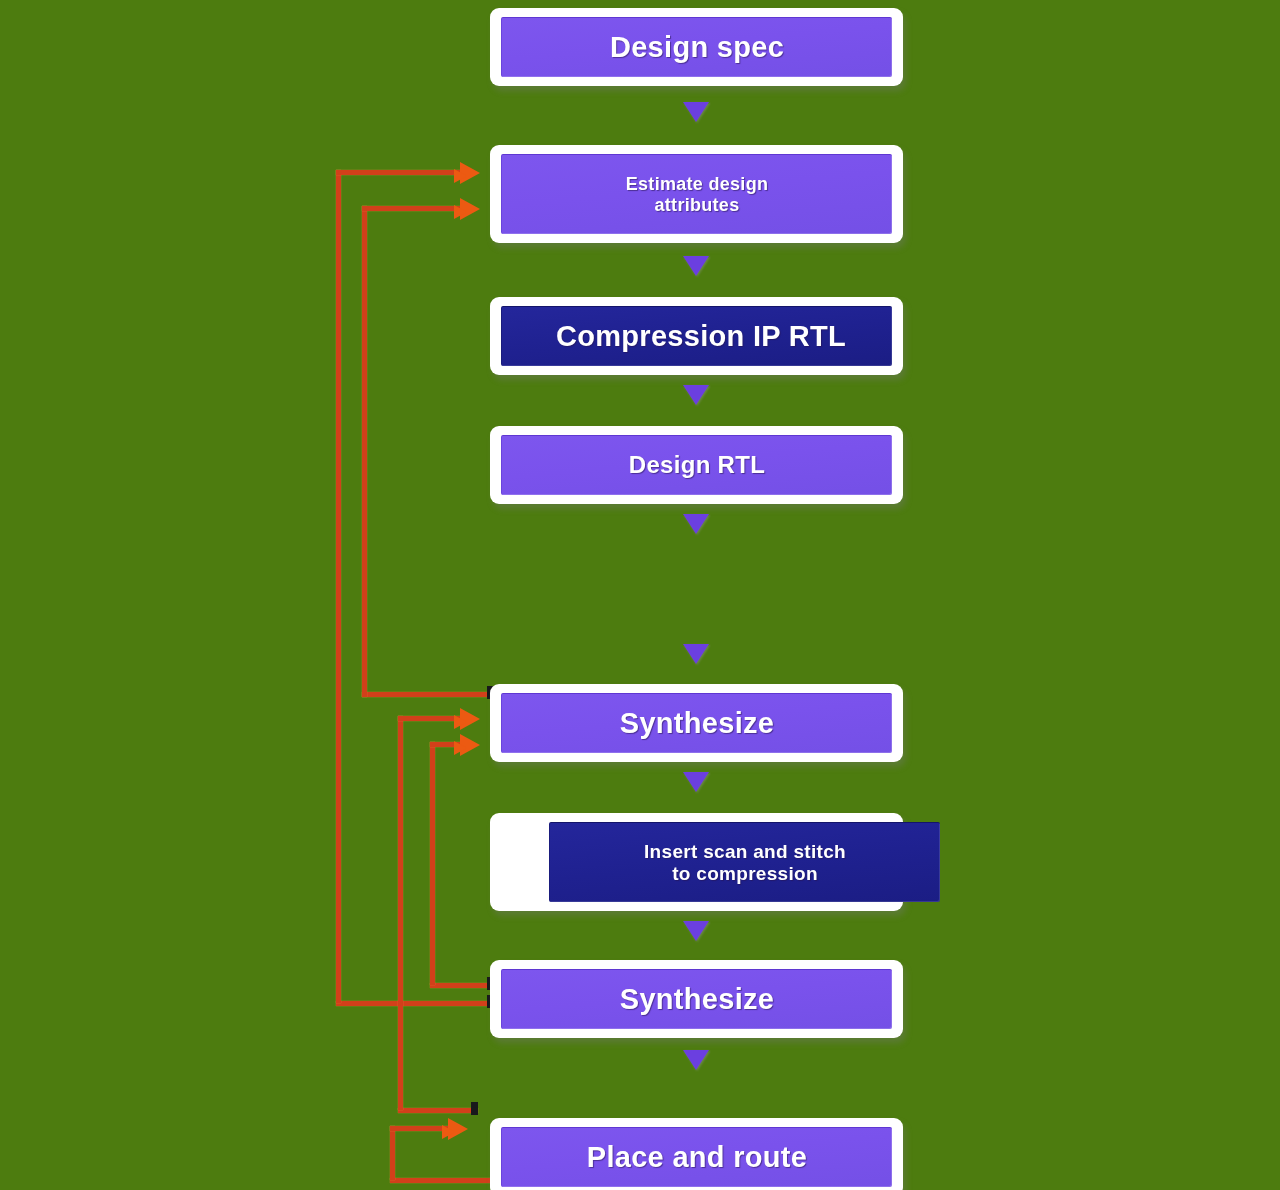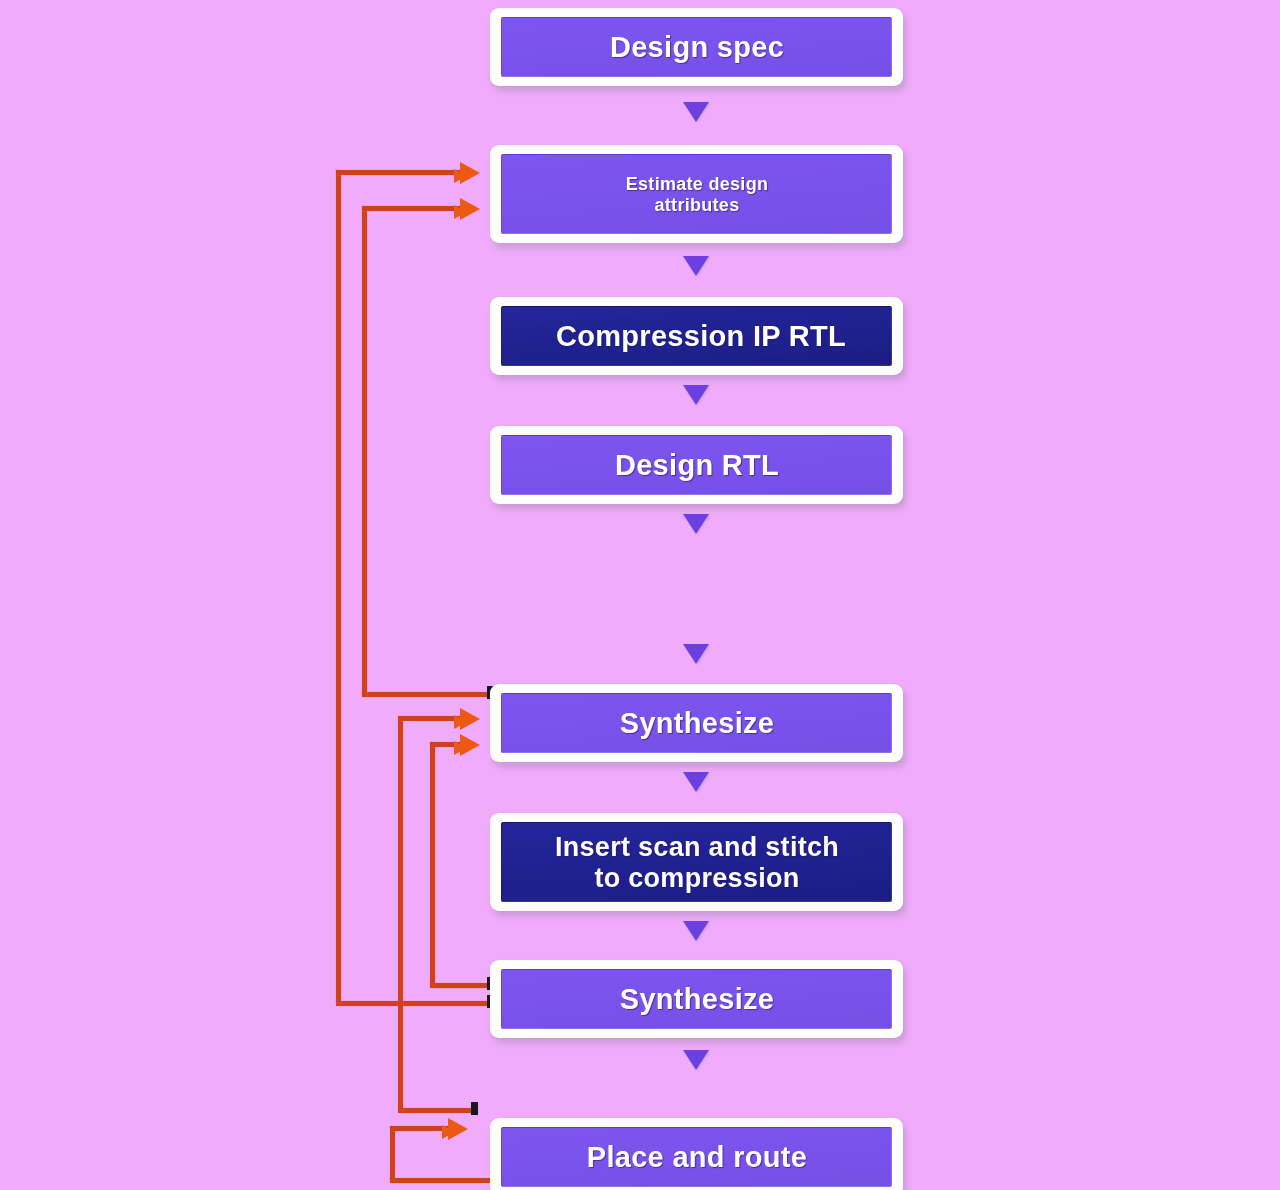--- a/index.html
+++ b/index.html
@@ -7,21 +7,21 @@
     padding: 0;
     background: #ffffff;
   }
   body {
     font-family: "Liberation Sans", sans-serif;
   }
   #canvas {
     position: relative;
     width: 1280px;
     height: 1190px;
-    background: #f0abfc;
+    background: #4d7c0f;
     overflow: hidden;
   }
 
   
   .node {
     position: absolute;
     box-sizing: border-box;
     background: #ffffff;
     border-radius: 9px;
     padding: 9px 11px;
@@ -144,30 +144,30 @@
   <div class="node light" style="left:490px; top:145px; width:413px; height:98px;">
     <div class="node-inner" style="font-size:18px; white-space:pre-line;">Estimate design
 attributes</div>
   </div>
 
   <div class="node dark" style="left:490px; top:297px; width:413px; height:78px;">
     <div class="node-inner" style="font-size:29px;padding-left:8px;">Compression IP RTL</div>
   </div>
 
   <div class="node light" style="left:490px; top:426px; width:413px; height:78px;">
-    <div class="node-inner" style="font-size:29px;">Design RTL</div>
+    <div class="node-inner" style="font-size:24px;">Design RTL</div>
   </div>
 
 
   <div class="node light" style="left:490px; top:684px; width:413px; height:78px;">
     <div class="node-inner" style="font-size:29px;">Synthesize</div>
   </div>
 
   <div class="node dark" style="left:490px; top:813px; width:413px; height:98px;">
-    <div class="node-inner" style="font-size:27px; white-space:pre-line;">Insert scan and stitch
+    <div class="node-inner" style="font-size:19px; white-space:pre-line;margin-left:48px;">Insert scan and stitch
 to compression</div>
   </div>
 
   <div class="node light" style="left:490px; top:960px; width:413px; height:78px;">
     <div class="node-inner" style="font-size:29px;">Synthesize</div>
   </div>
 
   <div class="node light" style="left:490px; top:1118px; width:413px; height:78px;">
     <div class="node-inner" style="font-size:29px;">Place and route</div>
   </div>

